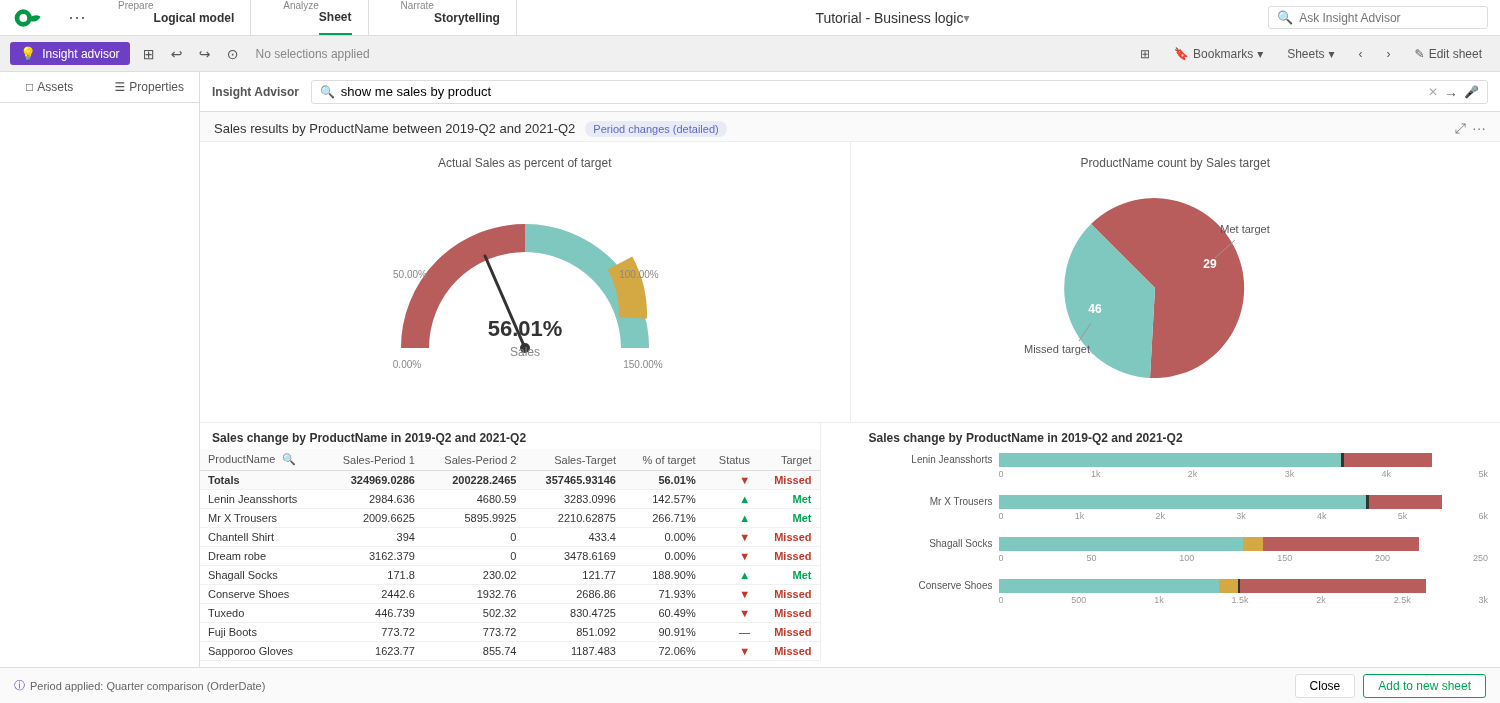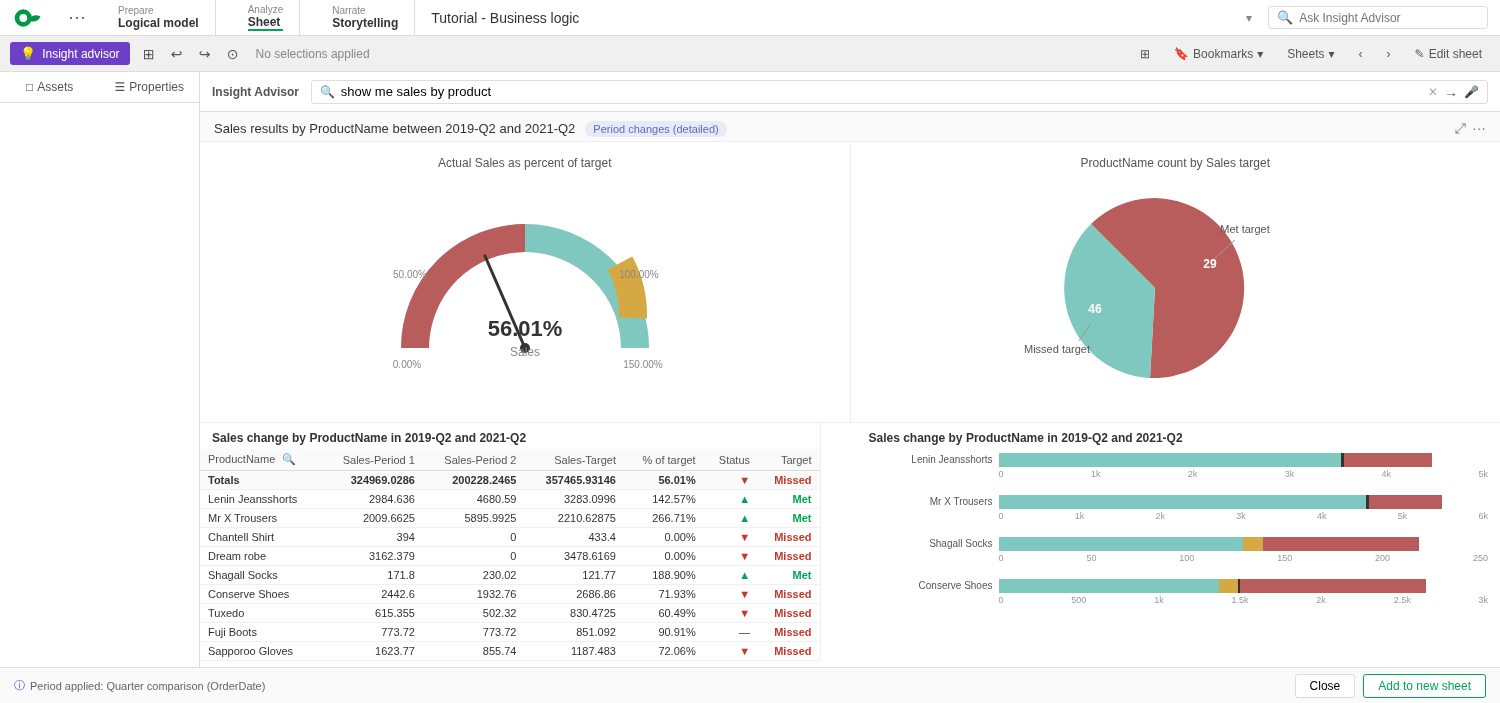--- a/index.html
+++ b/index.html
@@ -6,25 +6,25 @@
     body { font-family: 'Segoe UI', Arial, sans-serif; font-size: 12px; background: #f5f5f5; color: #333; width: 1500px; height: 703px; overflow: hidden; }
 
     
     .top-nav {
       display: flex; align-items: center; height: 36px; background: #fff;
       border-bottom: 1px solid #ddd; padding: 0 12px; gap: 16px;
     }
     .qlik-logo { display: flex; align-items: center; gap: 4px; margin-right: 8px; }
     .qlik-logo-icon { width: 32px; height: 22px; }
     .nav-dots { font-size: 18px; color: #555; cursor: pointer; }
-    .nav-section { display: flex; flex-direction: column; padding: 0 16px; border-right: 1px solid #ddd; height: 100%; justify-content: center; }
+    .nav-section { display: flex; flex-direction: row; padding: 0 16px; border-right: 1px solid #ddd; height: 100%; justify-content: center; }
     .nav-section-label { font-size: 10px; color: #888; }
     .nav-section-value { font-size: 12px; font-weight: 600; color: #333; display: flex; align-items: center; gap: 4px; }
     .nav-section-value.active { border-bottom: 2px solid #00a651; }
-    .nav-title { flex: 1; text-align: center; font-size: 14px; font-weight: 500; display: flex; align-items: center; justify-content: space-between; }
+    .nav-title { flex: 1; text-align: center; font-size: 14px; font-weight: 500; display: flex; align-items: center; justify-content: center; }
     .nav-search { margin-left: auto; display: flex; align-items: center; border: 1px solid #ddd; border-radius: 3px; padding: 3px 8px; width: 220px; gap: 6px; background: #fff; }
     .nav-search input { border: none; outline: none; font-size: 12px; width: 100%; }
 
     
     .toolbar {
       display: flex; align-items: center; height: 36px; background: #f0f0f0;
       border-bottom: 1px solid #ddd; padding: 0 10px; gap: 8px;
     }
     .insight-advisor-btn {
       display: flex; align-items: center; gap: 6px; background: #6c3fc5;
@@ -358,21 +358,21 @@
     <td>Conserve Shoes</td>
     <td>2442.6</td>
     <td>1932.76</td>
     <td>2686.86</td>
     <td>71.93%</td>
     <td class="trend-down">▼</td>
     <td class="status-missed">Missed</td>
   </tr>
               <tr>
     <td>Tuxedo</td>
-    <td>615.355</td>
+    <td>446.739</td>
     <td>502.32</td>
     <td>830.4725</td>
     <td>60.49%</td>
     <td class="trend-down">▼</td>
     <td class="status-missed">Missed</td>
   </tr>
               <tr>
     <td>Fuji Boots</td>
     <td>773.72</td>
     <td>773.72</td>

